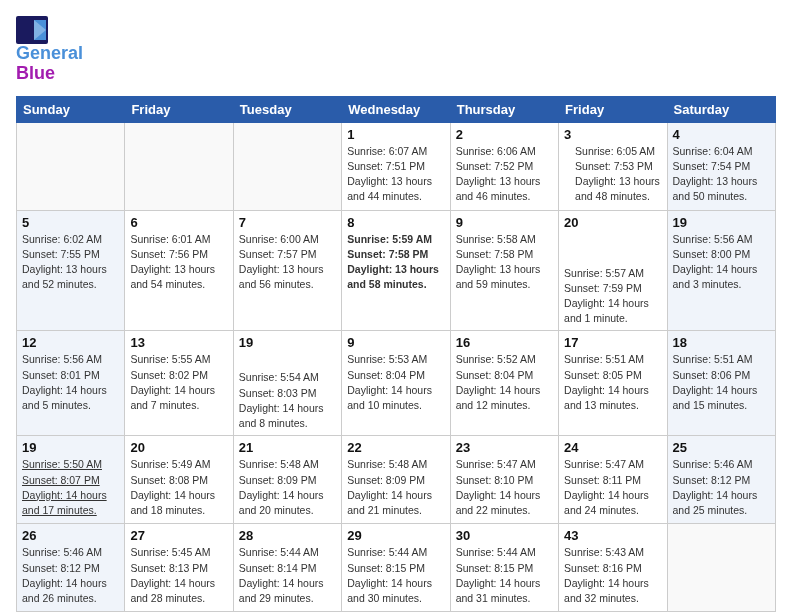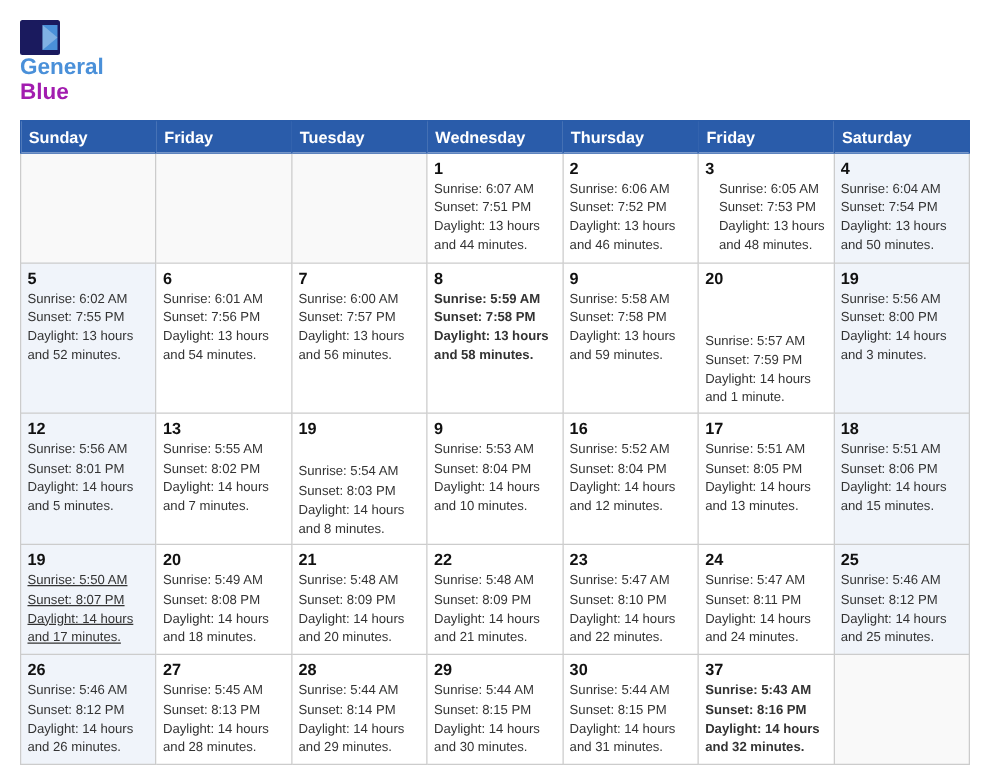--- a/index.html
+++ b/index.html
@@ -340,22 +340,22 @@
 and 30 minutes.</div>
         </td>
         <td class="weekday">
           <span class="day-num">30</span>
           <div class="day-info" style="white-space: pre-line;">Sunrise: 5:44 AM
 Sunset: 8:15 PM
 Daylight: 14 hours
 and 31 minutes.</div>
         </td>
         <td class="weekday">
-          <span class="day-num">37</span>
-          <div class="day-info" style="white-space: pre-line; font-weight: bold;">Sunrise: 5:43 AM
+          <span class="day-num">43</span>
+          <div class="day-info" style="white-space: pre-line;">Sunrise: 5:43 AM
 Sunset: 8:16 PM
 Daylight: 14 hours
 and 32 minutes.</div>
         </td>
         <td class="empty"></td>
       </tr>
     </tbody>
 </table>
 
 </body></html>

